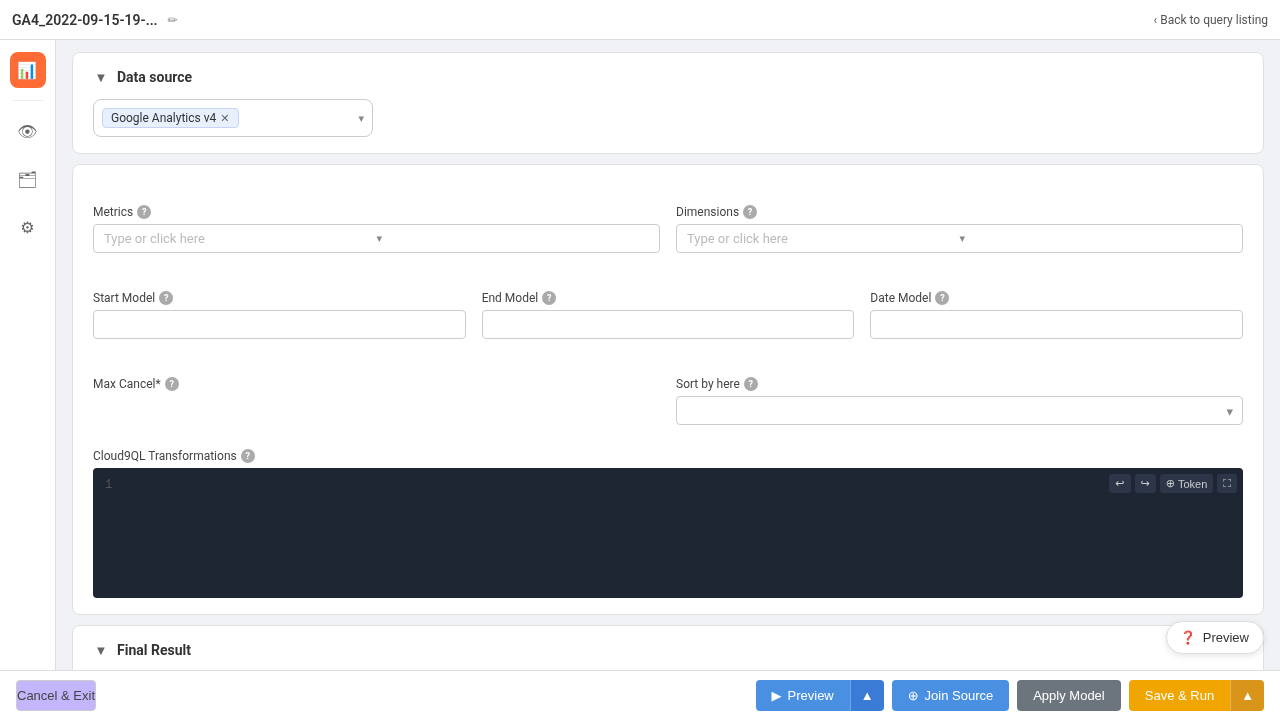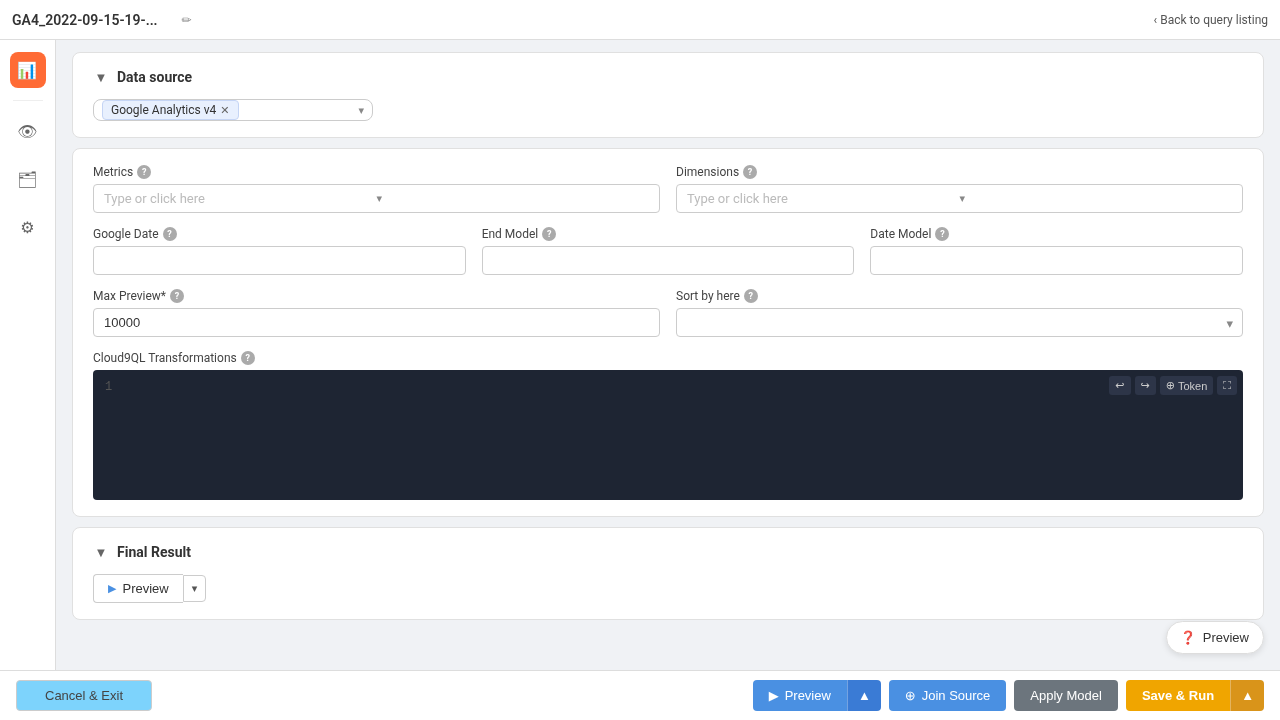--- a/index.html
+++ b/index.html
@@ -14,21 +14,21 @@
     }
 
     
     .top-bar {
       height: 40px;
       background: #fff;
       border-bottom: 1px solid #ddd;
       display: flex;
       align-items: center;
       padding: 0 12px;
-      gap: 24px;
+      gap: 10px;
     }
     .top-bar-title {
       font-size: 14px;
       font-weight: 600;
       color: #333;
     }
     .edit-icon {
       color: #888;
       font-size: 12px;
       cursor: pointer;
@@ -129,21 +129,21 @@
       gap: 12px;
     }
 
     
     .select-with-tag {
       display: flex;
       align-items: center;
       border: 1px solid #ccc;
       border-radius: 8px;
       background: #fff;
-      padding: 0 8px;
+      padding: 8px 8px;
       gap: 6px;
       min-width: 280px;
       cursor: pointer;
     }
     .tag {
       background: #e8f0fe;
       border: 1px solid #c5d5f5;
       border-radius: 4px;
       padding: 2px 8px;
       font-size: 12px;
@@ -174,20 +174,21 @@
       gap: 16px;
       margin-bottom: 14px;
     }
     .field-label {
       font-size: 12px;
       color: #444;
       margin-bottom: 5px;
       display: flex;
       align-items: center;
       gap: 4px;
+      margin-top: 24px;
     }
     .help-icon {
       width: 14px;
       height: 14px;
       border-radius: 50%;
       background: #aaa;
       color: #fff;
       font-size: 9px;
       display: inline-flex;
       align-items: center;
@@ -354,24 +355,24 @@
       display: flex;
       align-items: center;
       justify-content: space-between;
       padding: 0 16px;
       position: fixed;
       bottom: 0;
       left: 0;
       right: 0;
     }
     .btn-cancel {
-      background: #7dd3fc;
+      background: #c4b5fd;
       border: 1px solid #ccc;
       border-radius: 4px;
-      padding: 7px 28px;
+      padding: 7px 0;
       font-size: 13px;
       color: #444;
       cursor: pointer;
     }
     .bottom-right-btns {
       display: flex;
       align-items: center;
       gap: 0;
     }
     .btn-preview-main {
@@ -421,21 +422,21 @@
     }
     .btn-save-run {
       background: #f0a500;
       border: none;
       border-radius: 4px 0 0 4px;
       padding: 8px 16px;
       font-size: 13px;
       color: #fff;
       cursor: pointer;
       margin-left: 8px;
-      font-weight: 700;
+      font-weight: 400;
     }
     .btn-save-run-chevron {
       background: #d9941a;
       border: none;
       border-radius: 0 4px 4px 0;
       padding: 8px 10px;
       font-size: 13px;
       color: #fff;
       cursor: pointer;
       border-left: 1px solid rgba(255,255,255,0.3);
@@ -533,21 +534,21 @@
           <div class="dropdown-field">
             <span>Type or click here</span>
             <span class="chevron">▾</span>
           </div>
         </div>
       </div>
 
       <div class="form-row-3">
         <div>
           <div class="field-label">
-            <span>Google Date</span>
+            <span>Start Model</span>
             <span class="help-icon">?</span>
           </div>
           <input class="form-input" type="text" value="" style="">
         </div>
         <div>
           <div class="field-label">
             <span>End Model</span>
             <span class="help-icon">?</span>
           </div>
           <input class="form-input" type="text" value="" style="">
@@ -557,24 +558,23 @@
             <span>Date Model</span>
             <span class="help-icon">?</span>
           </div>
           <input class="form-input" type="text" value="" style="">
         </div>
       </div>
 
       <div class="form-row-2">
         <div>
           <div class="field-label">
-            <span>Max Preview*</span>
+            <span>Max Cancel*</span>
             <span class="help-icon">?</span>
           </div>
-          <input class="form-input" type="text" value="10000" style="">
         </div>
         <div>
           <div class="field-label">
             <span>Sort by here</span>
             <span class="help-icon">?</span>
           </div>
           <div class="select-wrapper">
             <select class="form-select">
               <option value=""></option>
             </select>

